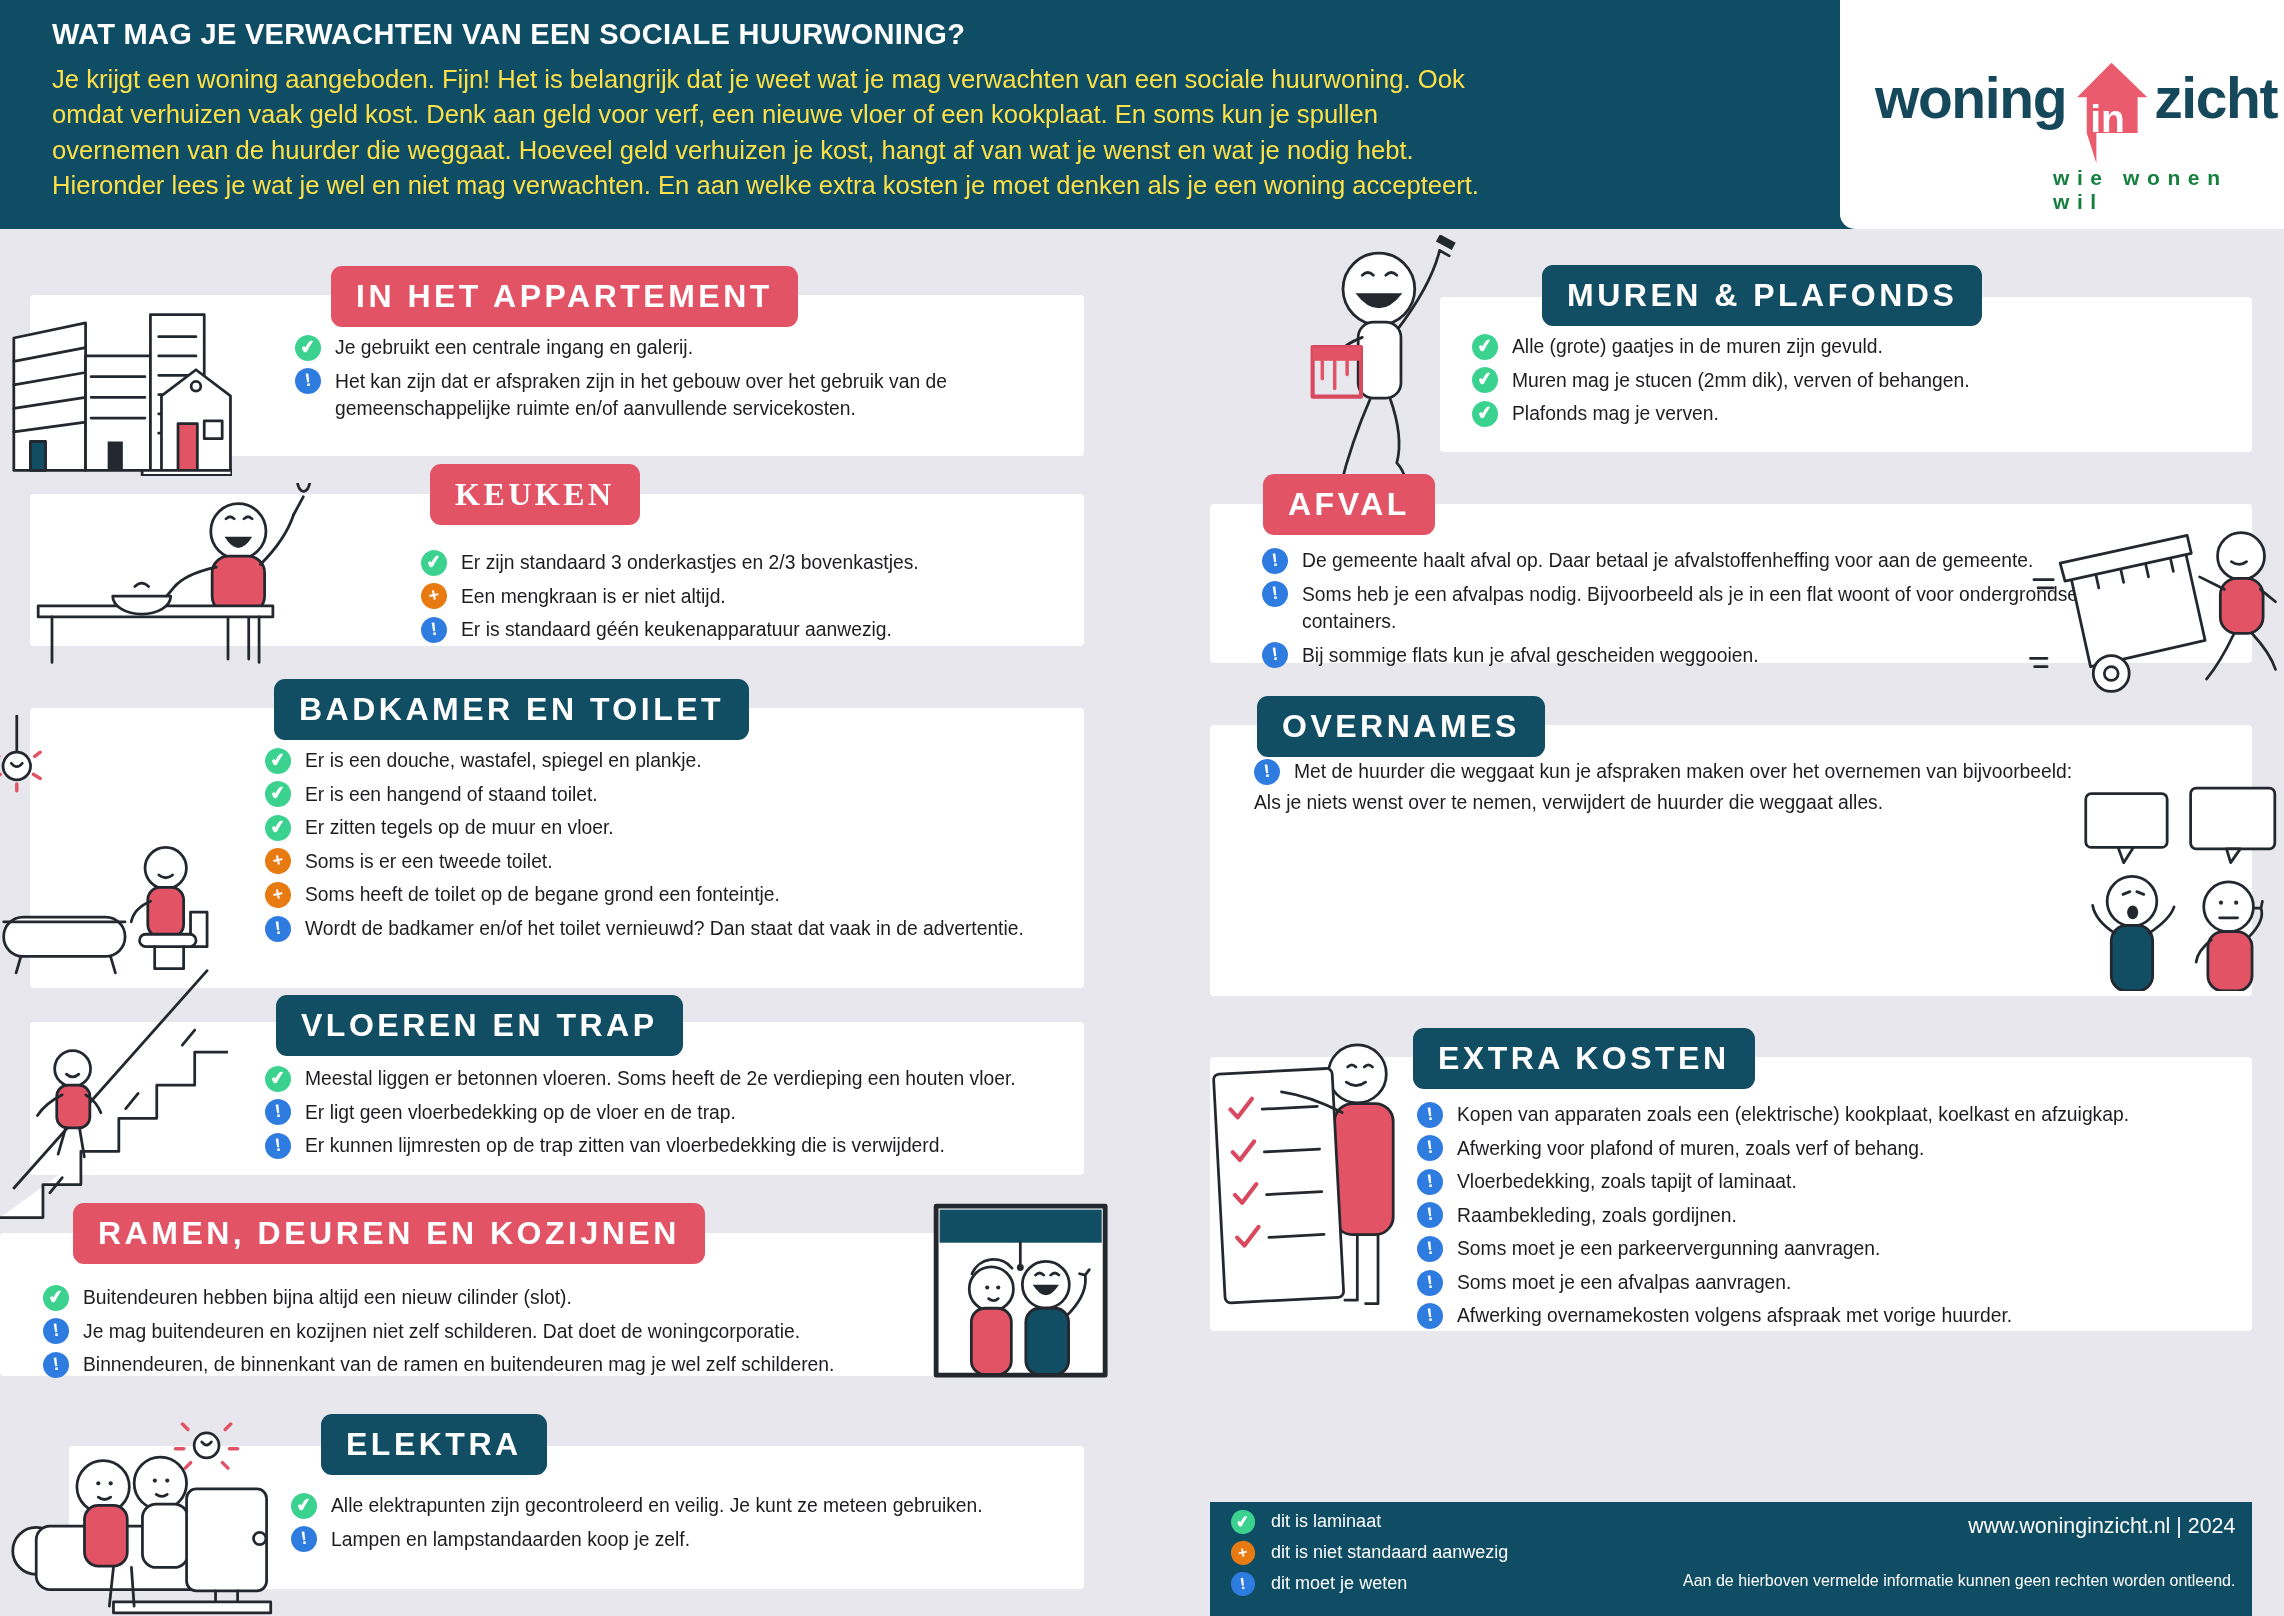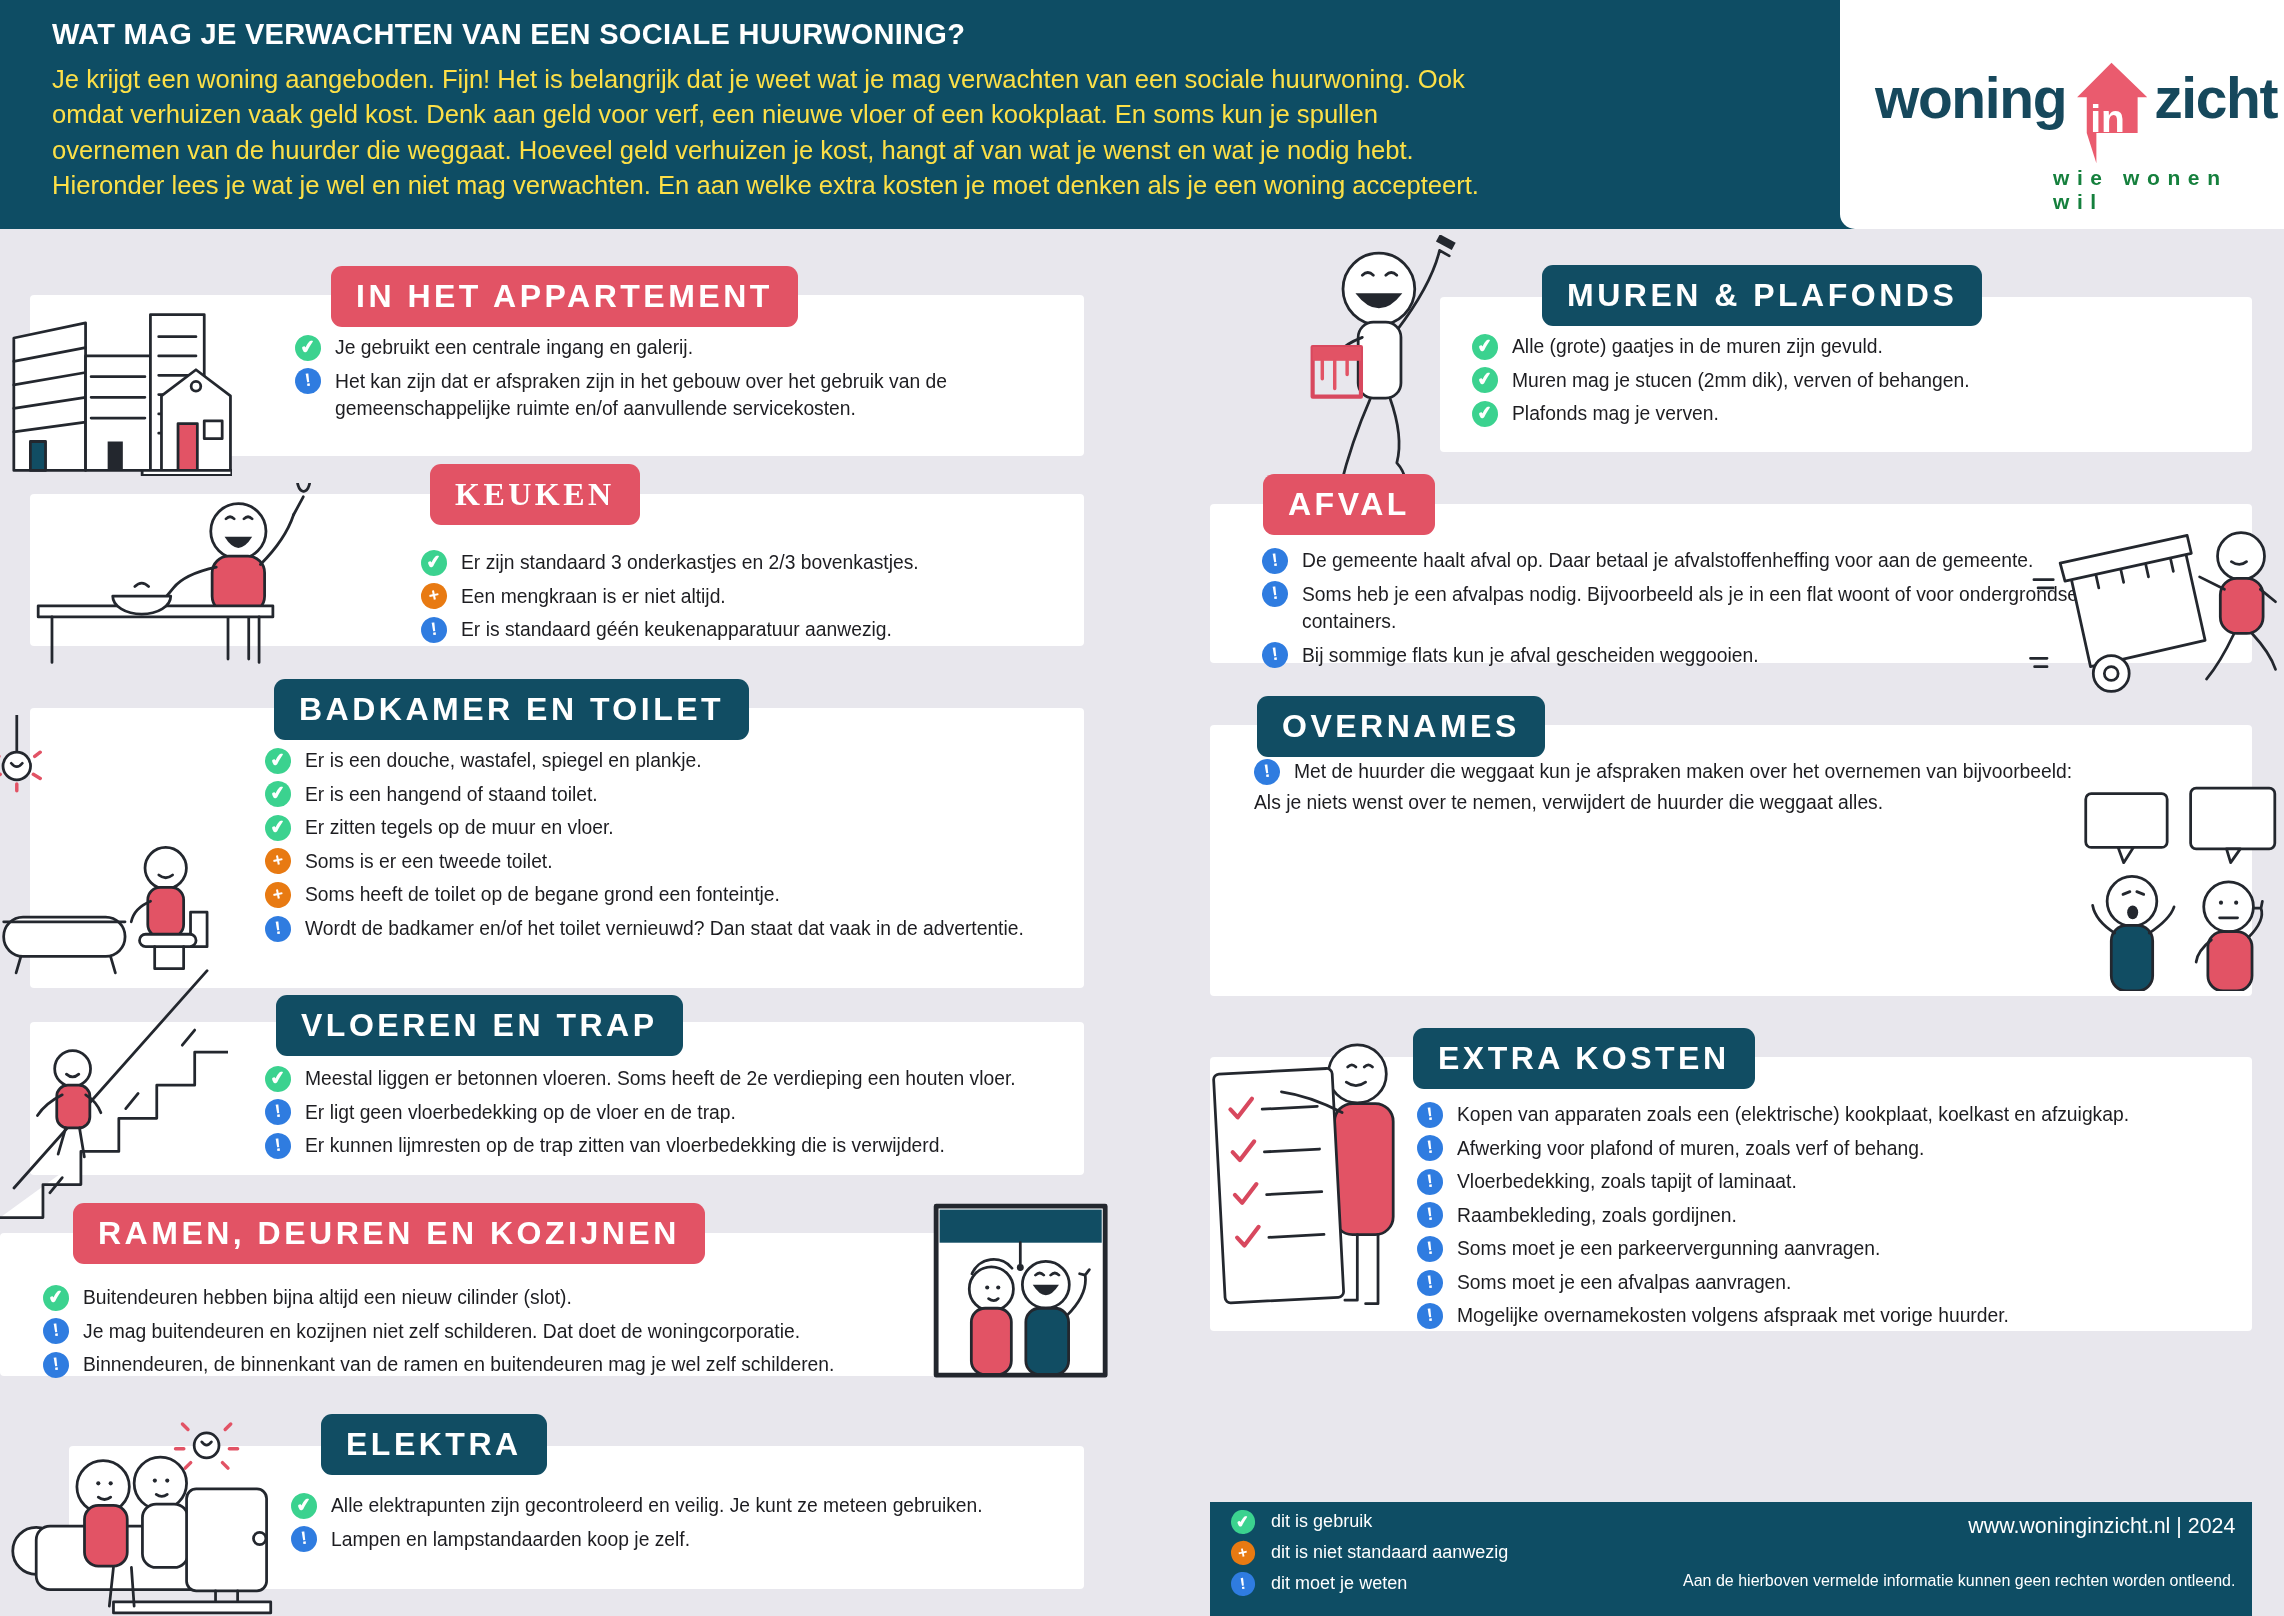--- a/index.html
+++ b/index.html
@@ -371,40 +371,40 @@
     <div class="item">
       <span class="icon exclaim">!</span>
       <span>Soms moet je een parkeervergunning aanvragen.</span>
     </div>
     <div class="item">
       <span class="icon exclaim">!</span>
       <span>Soms moet je een afvalpas aanvragen.</span>
     </div>
     <div class="item">
       <span class="icon exclaim">!</span>
-      <span>Mogelijke overnamekosten volgens afspraak met vorige huurder.</span>
+      <span>Afwerking overnamekosten volgens afspraak met vorige huurder.</span>
     </div>
   </section>
   <svg class="ill" style="left:1200px;top:1024px;" width="207" height="304" viewBox="0 0 300 440">
     <rect class="rf" x="195" y="115" width="85" height="190" rx="26"></rect>
     <circle class="sw" cx="228" cy="72" r="42"></circle>
     <path class="s" d="M212 84 q14 10 28 0 M214 62 q6 -6 12 0 M238 62 q6 -6 12 0"></path>
     <path class="s" d="M228 305 V400 M258 305 V405 M228 400 h-18 M258 405 h-18"></path>
     <g transform="rotate(-3 115 235)">
       <rect class="sw" x="28" y="68" width="172" height="332" rx="8"></rect>
       <path class="rs" d="M50 120 l10 12 l22 -26 M50 182 l10 12 l22 -26 M50 244 l10 12 l22 -26 M50 306 l10 12 l22 -26"></path>
       <path class="s" d="M96 122 h80 M96 184 h80 M96 246 h80 M96 308 h80"></path>
     </g>
     <path class="s" d="M206 128 Q160 104 118 98"></path>
   </svg>
 
   <div class="footer">
     <div class="legend-row">
       <span class="icon check">✔</span>
-      <span class="legend-label">dit is gebruik</span>
+      <span class="legend-label">dit is laminaat</span>
     </div>
     <div class="legend-row">
       <span class="icon plus">+</span>
       <span class="legend-label">dit is niet standaard aanwezig</span>
     </div>
     <div class="legend-row">
       <span class="icon exclaim">!</span>
       <span class="legend-label">dit moet je weten</span>
     </div>
     <div class="site">www.woninginzicht.nl | 2024</div>

